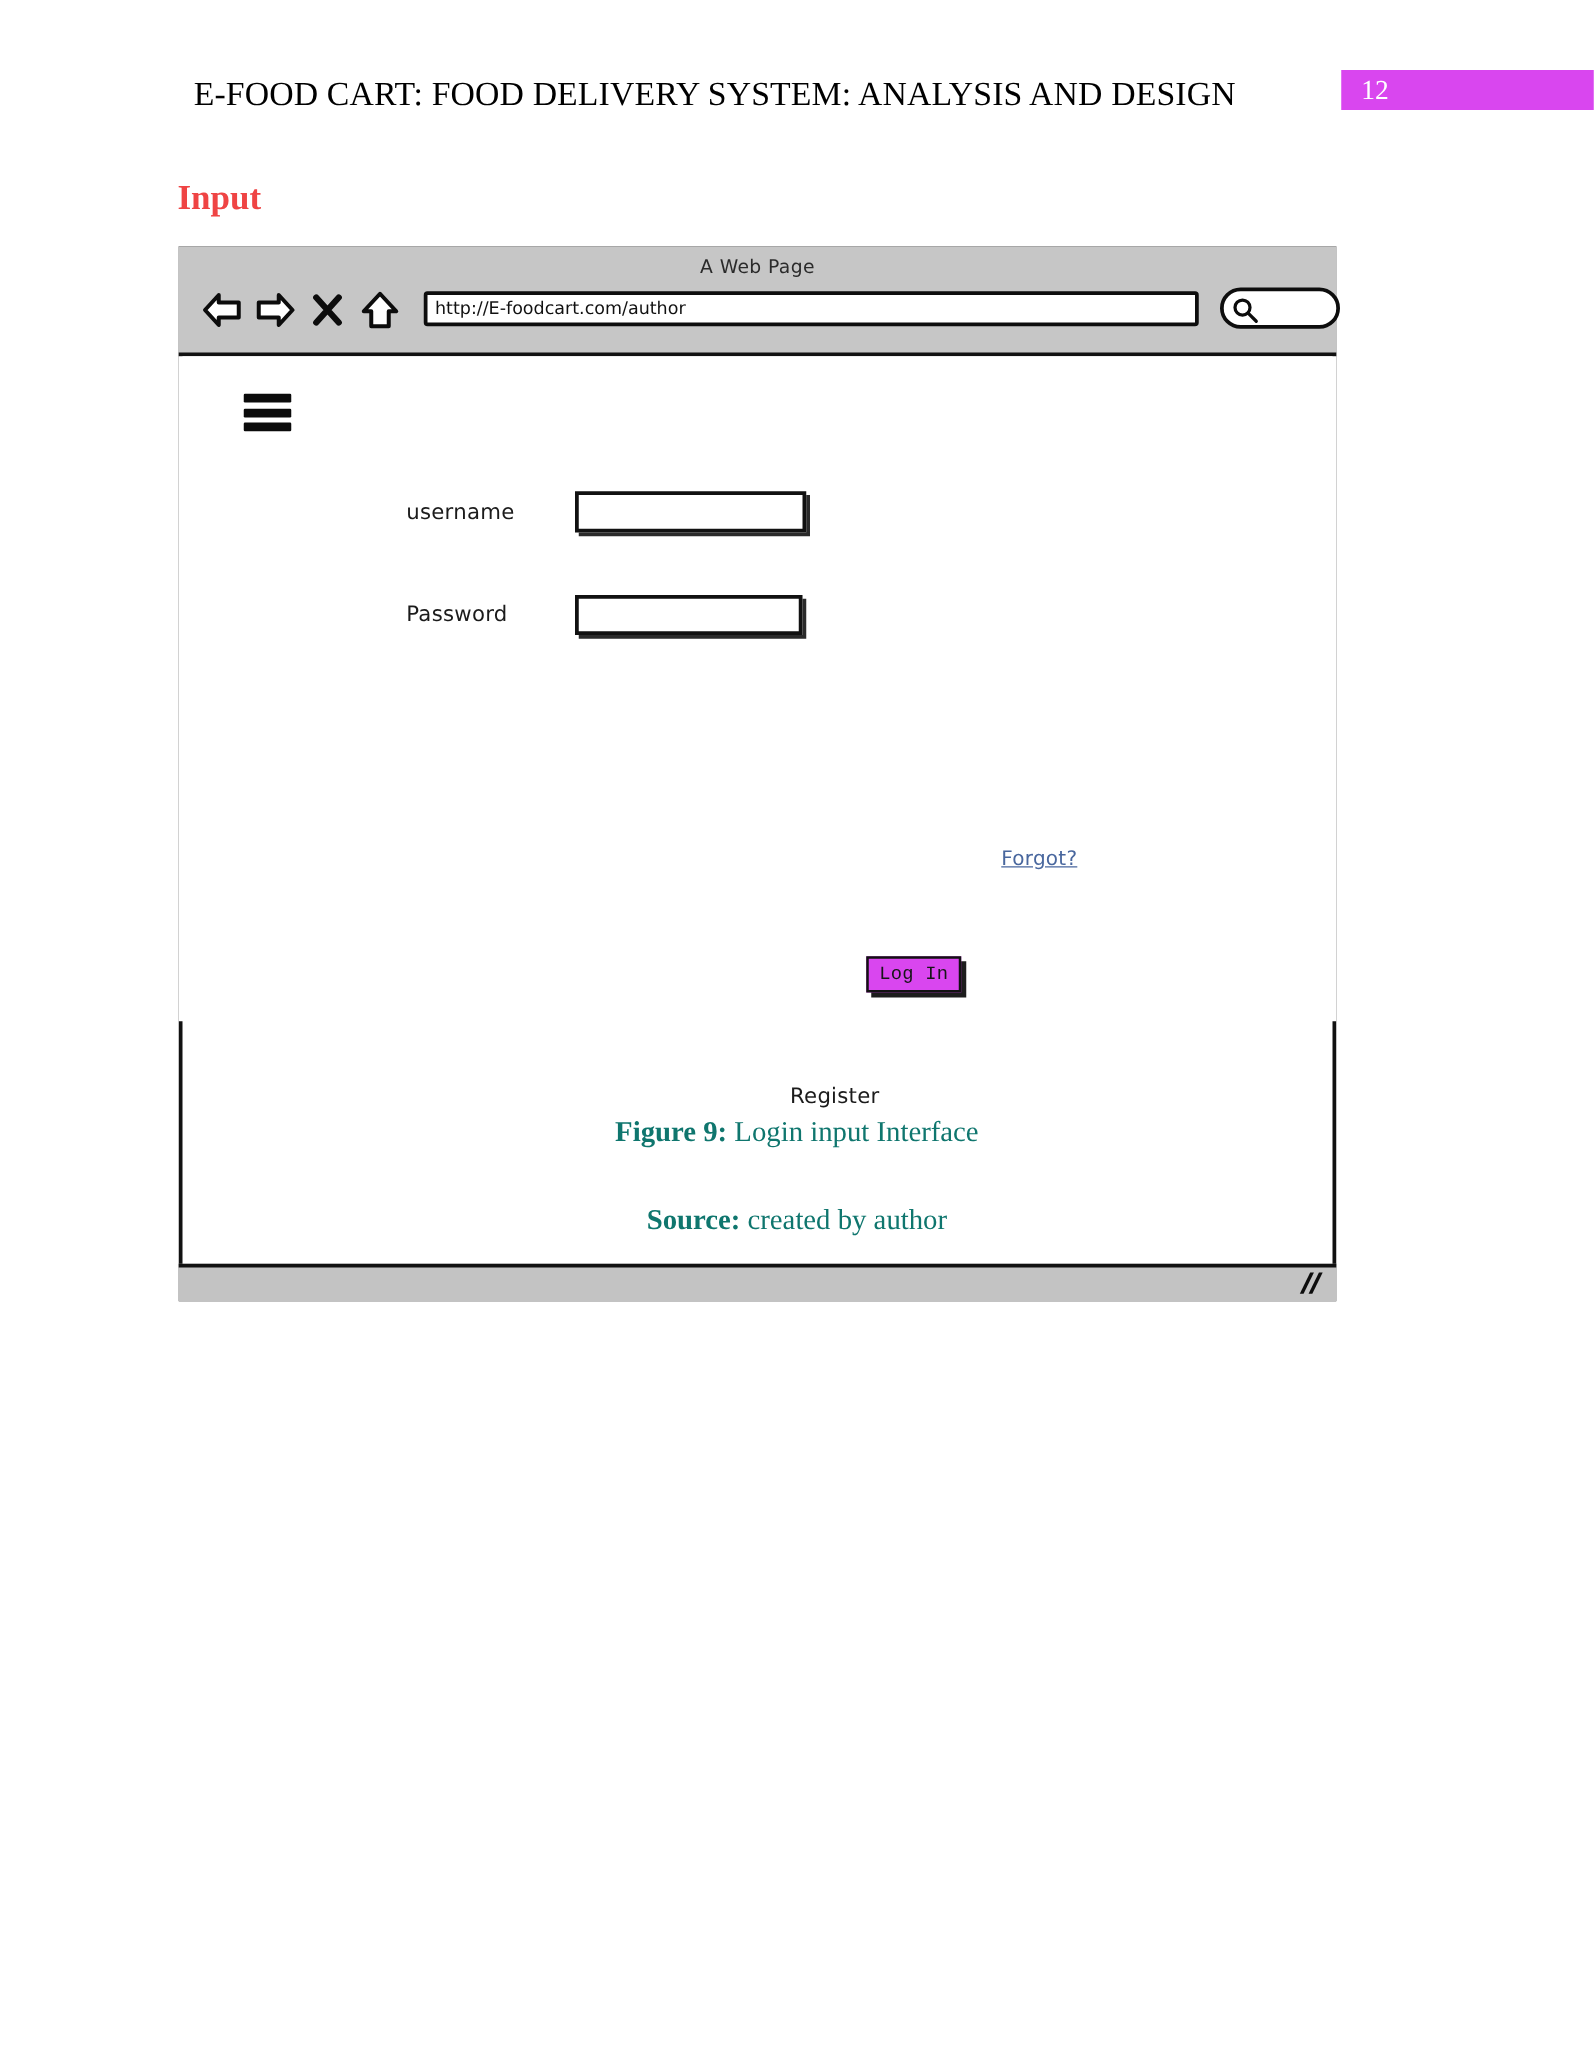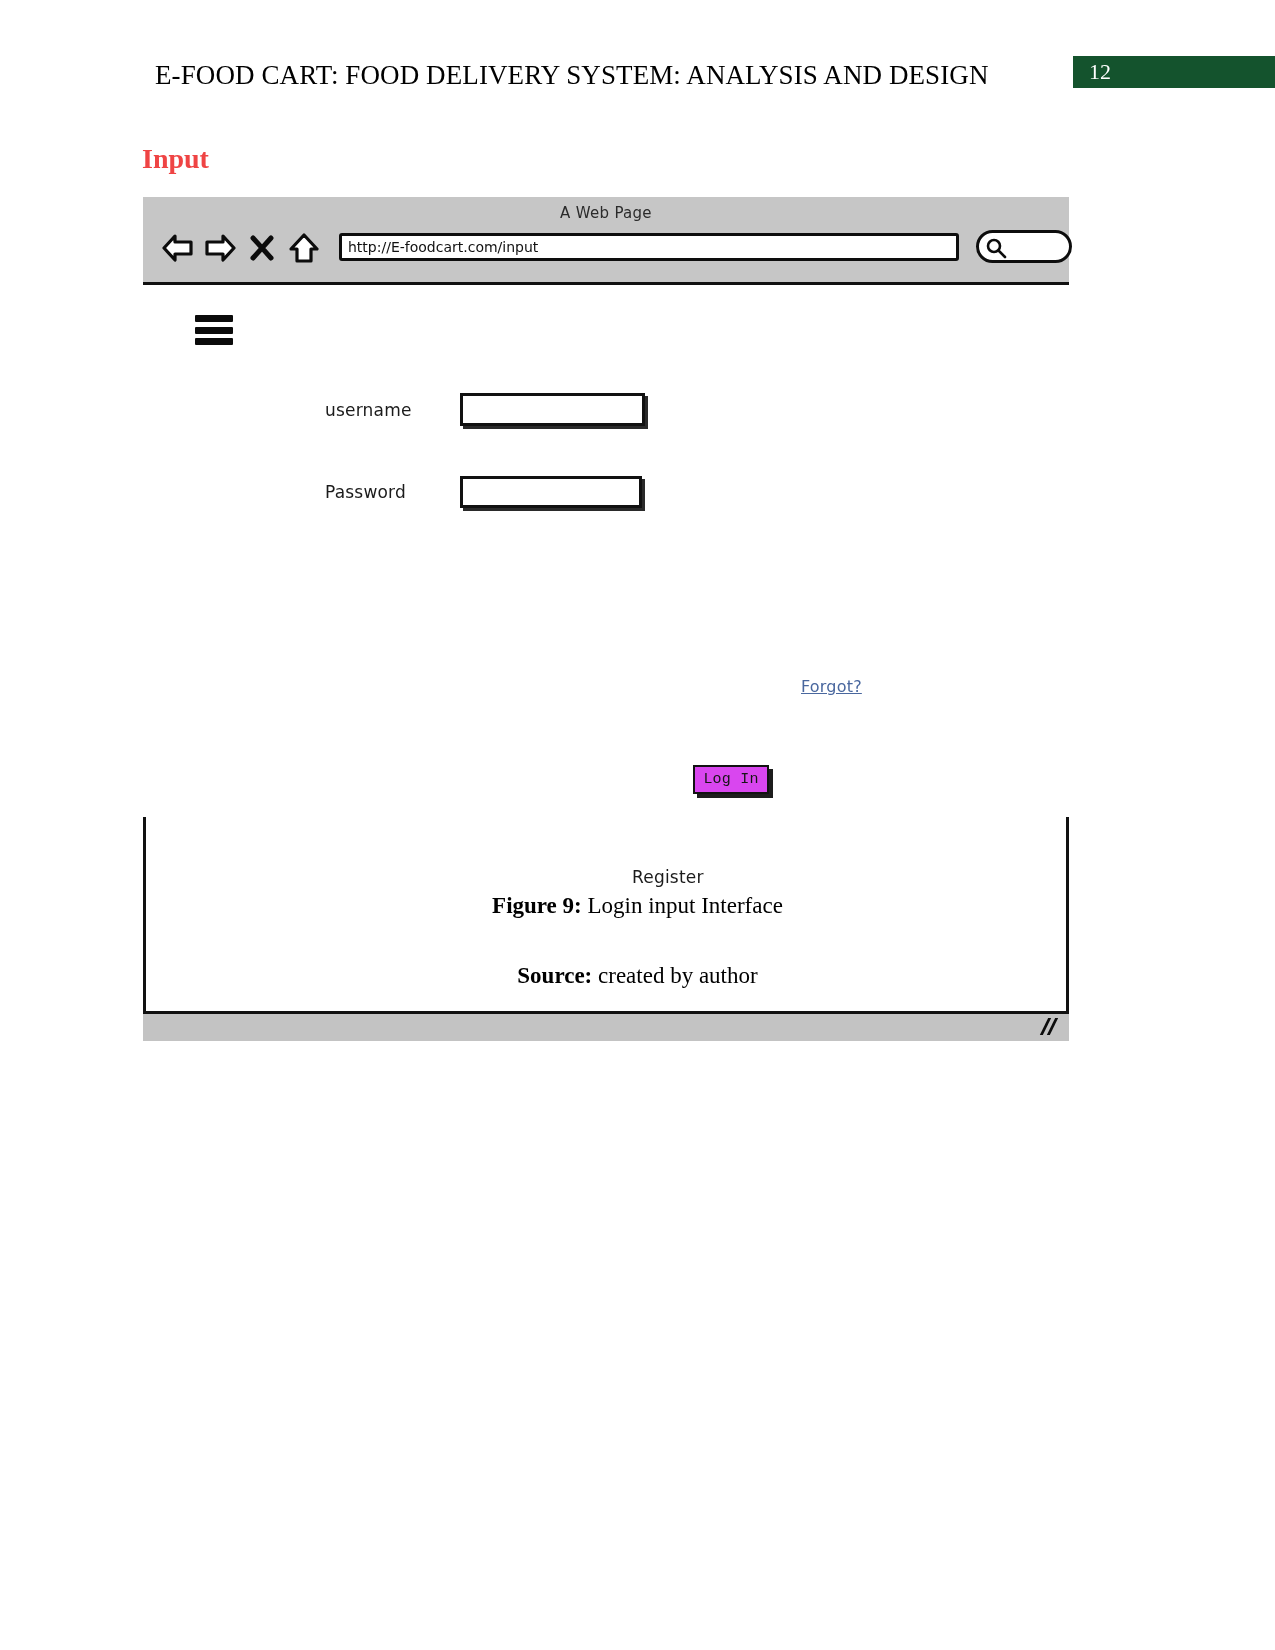--- a/index.html
+++ b/index.html
@@ -31,21 +31,21 @@
     letter-spacing: 0.1px;
     color: #000000;
     white-space: nowrap;
   }
   .page-badge {
     position: absolute;
     left: 1073px;
     top: 56px;
     width: 202px;
     height: 32px;
-    background: #14532d;
+    background: #d946ef;
   }
   .page-badge-num {
     position: absolute;
     left: 16px;
     top: 3px;
     font-family: "Liberation Serif", serif;
     font-size: 22px;
     color: #ffffff;
   }
 
@@ -272,21 +272,21 @@
   .resize-grip i:nth-child(1) { left: 5px; }
   .resize-grip i:nth-child(2) { left: 12px; }
 
   
   .caption {
     position: absolute;
     width: 1275px;
     text-align: center;
     font-family: "Liberation Serif", serif;
     font-size: 23px;
-    color: #000000;
+    color: #0f766e;
   }
   .caption b { font-weight: bold; }
   #caption-figure { top: 893px; }
   #caption-source { top: 963px; }
 </style>
 </head>
 <body>
 
 <div class="doc-header">
   <div class="doc-title">E-FOOD CART: FOOD DELIVERY SYSTEM: ANALYSIS AND DESIGN</div>
@@ -320,21 +320,21 @@
         </svg>
       </span>
       <span class="nav-ico">
         <svg width="32" height="32" viewBox="0 0 32 32">
           <path d="M16 3 L29 17 L23 17 L23 29 L9 29 L9 17 L3 17 Z" fill="#ffffff" stroke="#0c0c0c" stroke-width="3.2" stroke-linejoin="round"></path>
         </svg>
       </span>
     </div>
 
     <div class="url-bar">
-      <span class="url-text" title="http://E-foodcart.com/login">http://E-foodcart.com/input</span>
+      <span class="url-text" title="http://E-foodcart.com/login">http://E-foodcart.com/author</span>
     </div>
 
     <div class="search-pill">
       <span class="search-mag">
         <svg width="22" height="22" viewBox="0 0 22 22">
           <circle cx="9" cy="9" r="6" fill="#ffffff" stroke="#0c0c0c" stroke-width="2.6"></circle>
           <path d="M13.5 13.5 L20 20" stroke="#0c0c0c" stroke-width="2.6" stroke-linecap="round"></path>
         </svg>
       </span>
     </div>

